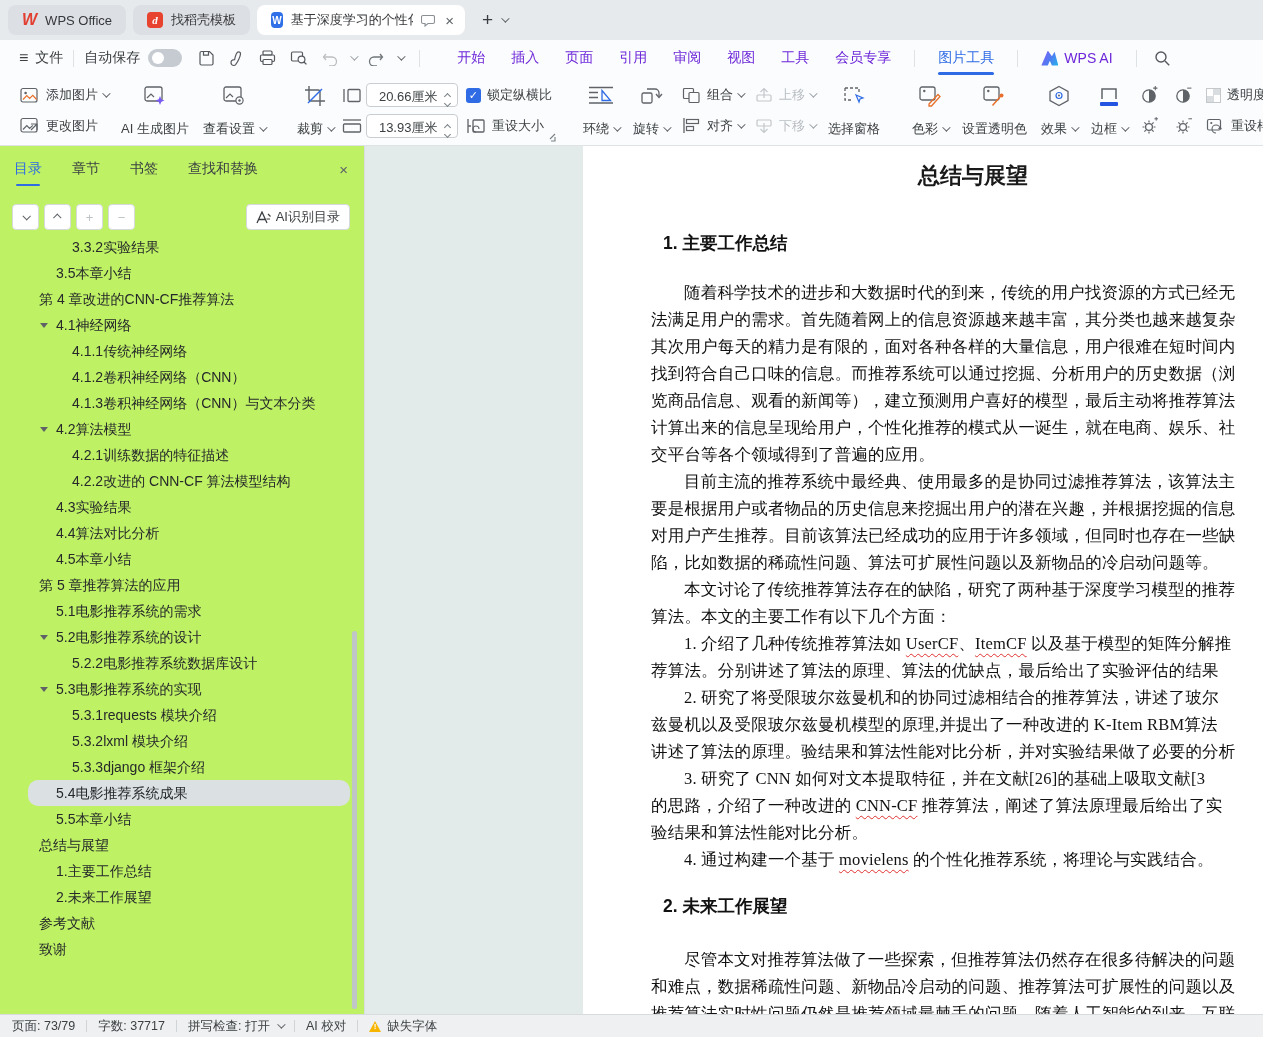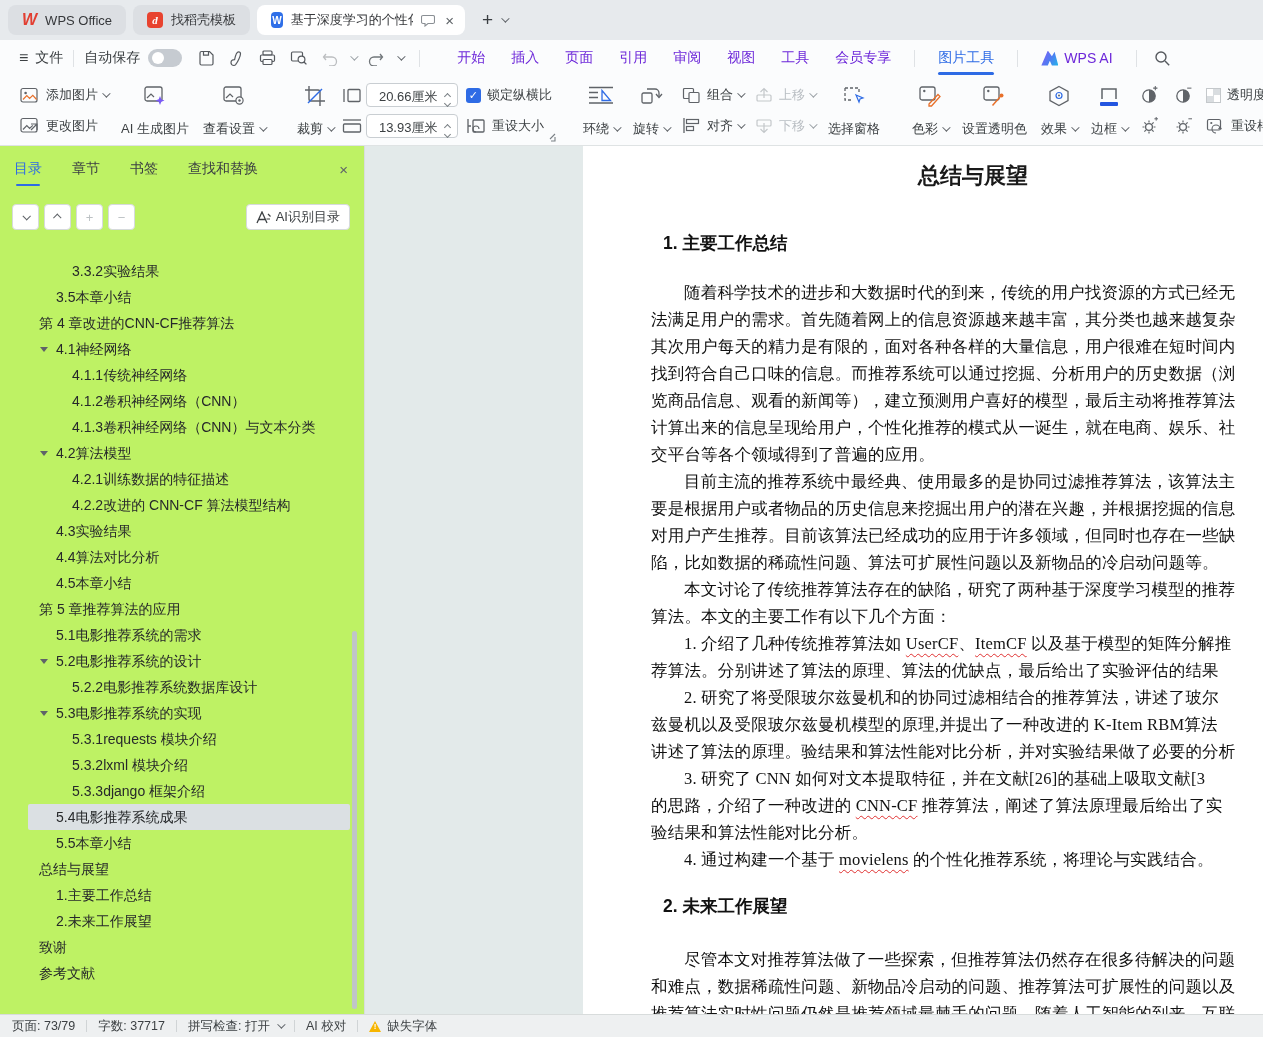--- a/index.html
+++ b/index.html
@@ -69,26 +69,26 @@
   .stab.active .u { position:absolute; left:2px; right:2px; bottom:6px; height:2.5px; border-radius:2px; background:#2e6be5; }
   .s-x { position:absolute; right:16px; top:15px; font-size:15px; color:#5f6468; }
   .stools { position:absolute; top:58px; left:12px; right:14px; height:26px; display:flex; align-items:center; gap:5px; }
   .sqbtn { width:27px; height:26px; border:1px solid #d6dadc; border-radius:4px; background:#fff;
            display:flex; align-items:center; justify-content:center; font-size:13px; color:#3c4043; }
   .sqbtn .cv { transform:rotate(45deg) translateY(-1px); }
   .sqbtn .cv.upc { transform:rotate(-135deg) translateY(-1px); }
   .sqbtn.dis2 { color:#bcc1c4; }
   .aibtn { margin-left:auto; height:26px; border:1px solid #d6dadc; border-radius:4px; background:#fff;
            display:flex; align-items:center; gap:5px; padding:0 9px; font-size:13px; color:#3c4043; }
-  .toc { position:absolute; top:95px; left:0; right:10px; bottom:0; overflow:hidden;margin-top:24px; }
+  .toc { position:absolute; top:95px; left:0; right:10px; bottom:0; overflow:hidden; }
   .toc-item { position:relative; height:26px; line-height:26px; margin:0 4px 0 28px; font-size:14px;
               color:#26282a; white-space:nowrap; overflow:hidden; }
   .toc-item.first { margin-top:-7px; }
   .toc-item.lv1 { padding-left:11px; } .toc-item.lv2 { padding-left:28px; } .toc-item.lv3 { padding-left:44px; }
-  .toc-item.sel { background:#dbe0e3; border-radius:2px; }
+  .toc-item.sel { background:#dbe0e3; border-radius:10px; }
   .toc-arrow { position:absolute; left:12px; top:11px; width:0; height:0;
                border:4px solid transparent; border-top:5px solid #5f6368; }
   .sb-thumb { position:absolute; right:7px; top:485px; width:5px; height:378px; border-radius:3px; background:#c0c5c8; }
 
   
   .docarea { flex:1; position:relative; overflow:hidden; background:#e3eaea; }
   .page { position:absolute; left:218px; top:0; width:780px; height:100%; background:#fff;
           padding:14px 0 0 68px; font-family:"Liberation Serif","DejaVu Serif",serif; color:#111; }
   .doc-title { margin-left:-68px; width:780px; text-align:center; font-family:"Liberation Sans",sans-serif;
                font-weight:700; font-size:22px; height:32px; line-height:32px; color:#1a1a1a; }
@@ -556,22 +556,22 @@
         <div class="toc-item lv3"><span>5.2.2电影推荐系统数据库设计</span></div>
         <div class="toc-item lv2"><span class="toc-arrow"></span><span>5.3电影推荐系统的实现</span></div>
         <div class="toc-item lv3"><span>5.3.1requests 模块介绍</span></div>
         <div class="toc-item lv3"><span>5.3.2lxml 模块介绍</span></div>
         <div class="toc-item lv3"><span>5.3.3django 框架介绍</span></div>
         <div class="toc-item lv2 sel"><span>5.4电影推荐系统成果</span></div>
         <div class="toc-item lv2"><span>5.5本章小结</span></div>
         <div class="toc-item lv1"><span>总结与展望</span></div>
         <div class="toc-item lv2"><span>1.主要工作总结</span></div>
         <div class="toc-item lv2"><span>2.未来工作展望</span></div>
+        <div class="toc-item lv1"><span>参考文献</span></div>
         <div class="toc-item lv1"><span>致谢</span></div>
-        <div class="toc-item lv1"><span>参考文献</span></div>
       </div>
     <div class="sb-thumb"></div>
   </div>
 
   <div class="docarea">
     <div class="page">
       <div class="doc-title">总结与展望</div>
       <div class="doc-h h1">1. 主要工作总结</div>
       <div class="dbody" id="doc-body1">
           <div class="dline ind"><span>随着科学技术的进步和大数据时代的到来，传统的用户找资源的方式已经无</span></div>

